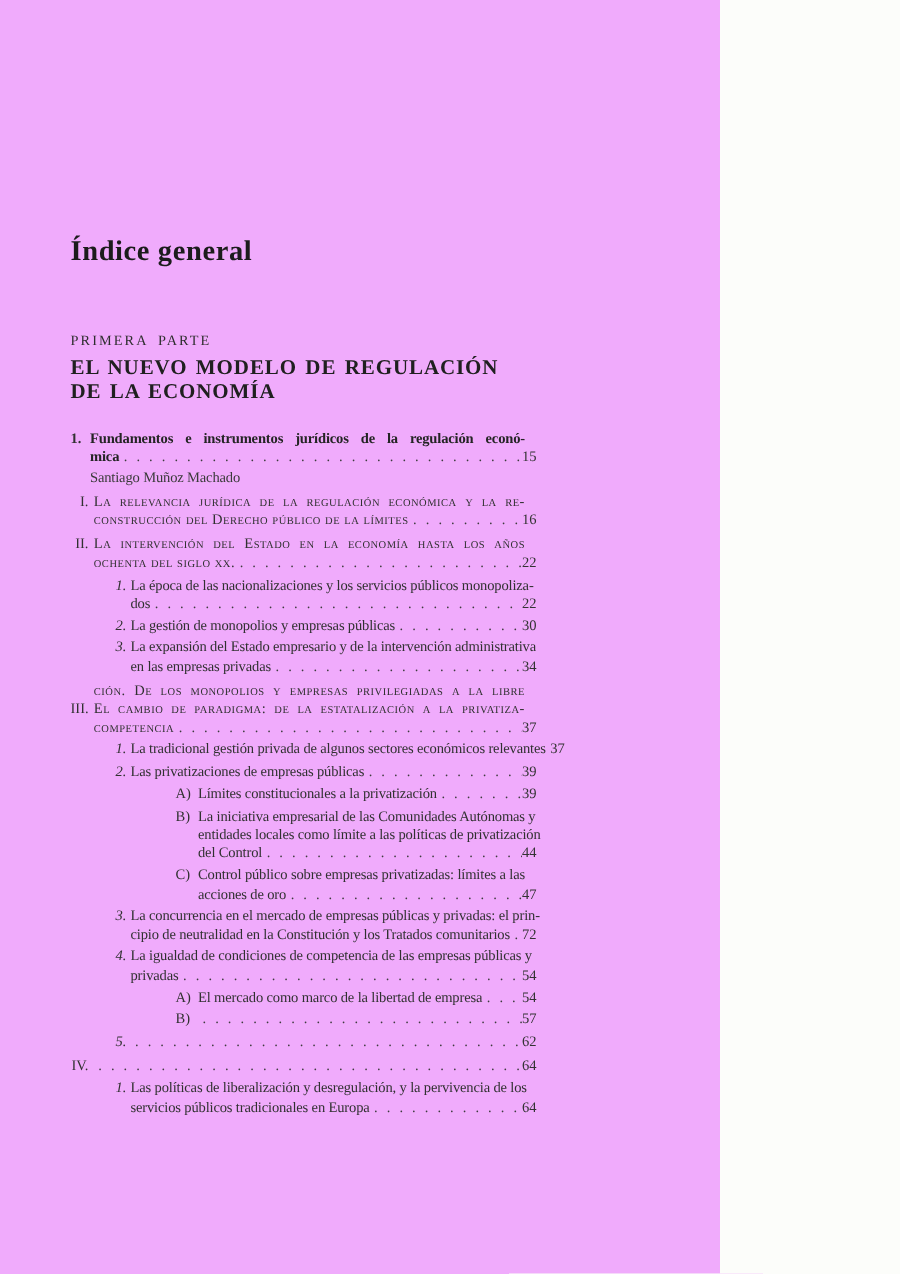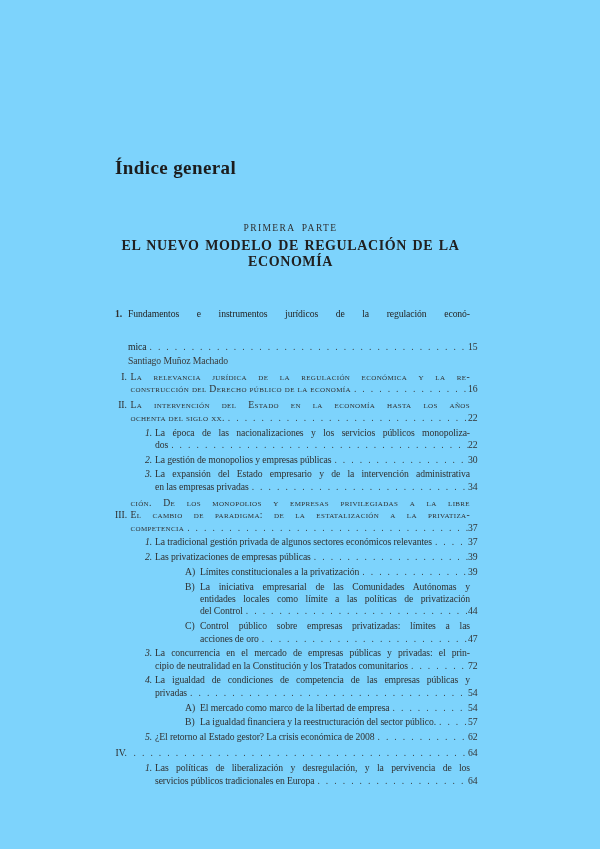--- a/index.html
+++ b/index.html
@@ -1,34 +1,33 @@
 <!DOCTYPE html>
 <html><head>
 <meta charset="utf-8">
 <style>
   * { margin:0; padding:0; box-sizing:border-box; }
   html,body { background:#fcfdfa; }
   .page {
     position:relative;
-    width:600px; height:849px;
-    background:#7dd3fc;
+    width:480px; height:849px;
+    background:#f0abfc;
     color:#313131;
     font-family:"Liberation Serif","DejaVu Serif",serif;
-    padding:157px 106px 0 115px;
+    padding:157px 106px 0 47px;
     overflow:hidden;
   }
   .doc-title {
     font-size:19px;
     font-weight:bold;
     color:#1c1c1c;
     letter-spacing:0.4px;
   }
   .part {
     margin-top:44px;
-    text-align:center;
     padding-right:28px;
   }
   .part-kicker {
     font-size:9.5px;
     letter-spacing:1.4px;
     word-spacing:3px;
     color:#2e2e2e;
   }
   .part-title {
     margin-top:5px;
@@ -54,21 +53,21 @@
   }
   .pg {
     flex:none; width:26px;
     text-align:left;
     font-style:normal; font-variant:normal; font-weight:normal;
     color:#333;
   }
   
   .lvl-chapter { margin-top:0; }
   .lvl-chapter .lbl { width:13px; font-weight:bold; }
-  .lvl-chapter .txt { font-weight:normal; color:#242424;margin-top:21px; }
+  .lvl-chapter .txt { font-weight:bold; color:#242424; }
   
   .lvl-author { margin-top:1px; padding-left:13px; color:#3a3a3a; }
   
   .lvl-roman { margin-top:4px; }
   .lvl-roman .lbl { width:12px; text-align:right; margin-right:3.5px; }
   .lvl-roman .txt { font-variant:small-caps; letter-spacing:0.35px; }
   
   .lvl-num { margin-top:2.5px; padding-left:30px; }
   .lvl-num .lbl { width:10px; font-style:italic; }
   .lvl-num .txt { }
@@ -105,21 +104,21 @@
           <span class="txt">Santiago Muñoz Machado</span>
         </div>
       </div>
       <div class="entry lvl-roman">
         <div class="row jl">
           <span class="lbl">I.</span>
           <span class="txt">La relevancia jurídica de la regulación económica y la re-</span>
         </div>
         <div class="row">
           <span class="lbl"></span>
-          <span class="txt">construcción del Derecho público de la economía</span>
+          <span class="txt">construcción del Derecho público de la límites</span>
           <span class="dots">. . . . . . . . . . . . . . . . . . . . . . . . . . . . . . . . . . . . . . . . . . . . . . . . . . . . . . . . . . . . . . . . . . . . . . . . . . . . . . . . . . . . . . . . . . . . . . . . . . . . </span>
           <span class="pg">16</span>
         </div>
       </div>
       <div class="entry lvl-roman">
         <div class="row jl">
           <span class="lbl">II.</span>
           <span class="txt">La intervención del Estado en la economía hasta los años</span>
         </div>
         <div class="row">
@@ -257,29 +256,27 @@
         <div class="row">
           <span class="lbl">A)</span>
           <span class="txt">El mercado como marco de la libertad de empresa</span>
           <span class="dots">. . . . . . . . . . . . . . . . . . . . . . . . . . . . . . . . . . . . . . . . . . . . . . . . . . . . . . . . . . . . . . . . . . . . . . . . . . . . . . . . . . . . . . . . . . . . . . . . . . . . </span>
           <span class="pg">54</span>
         </div>
       </div>
       <div class="entry lvl-alpha">
         <div class="row">
           <span class="lbl">B)</span>
-          <span class="txt">La igualdad financiera y la reestructuración del sector público.</span>
           <span class="dots">. . . . . . . . . . . . . . . . . . . . . . . . . . . . . . . . . . . . . . . . . . . . . . . . . . . . . . . . . . . . . . . . . . . . . . . . . . . . . . . . . . . . . . . . . . . . . . . . . . . . </span>
           <span class="pg">57</span>
         </div>
       </div>
       <div class="entry lvl-num">
         <div class="row">
           <span class="lbl">5.</span>
-          <span class="txt">¿El retorno al Estado gestor? La crisis económica de 2008</span>
           <span class="dots">. . . . . . . . . . . . . . . . . . . . . . . . . . . . . . . . . . . . . . . . . . . . . . . . . . . . . . . . . . . . . . . . . . . . . . . . . . . . . . . . . . . . . . . . . . . . . . . . . . . . </span>
           <span class="pg">62</span>
         </div>
       </div>
       <div class="entry lvl-roman">
         <div class="row">
           <span class="lbl">IV.</span>
           <span class="dots">. . . . . . . . . . . . . . . . . . . . . . . . . . . . . . . . . . . . . . . . . . . . . . . . . . . . . . . . . . . . . . . . . . . . . . . . . . . . . . . . . . . . . . . . . . . . . . . . . . . . </span>
           <span class="pg">64</span>
         </div>

